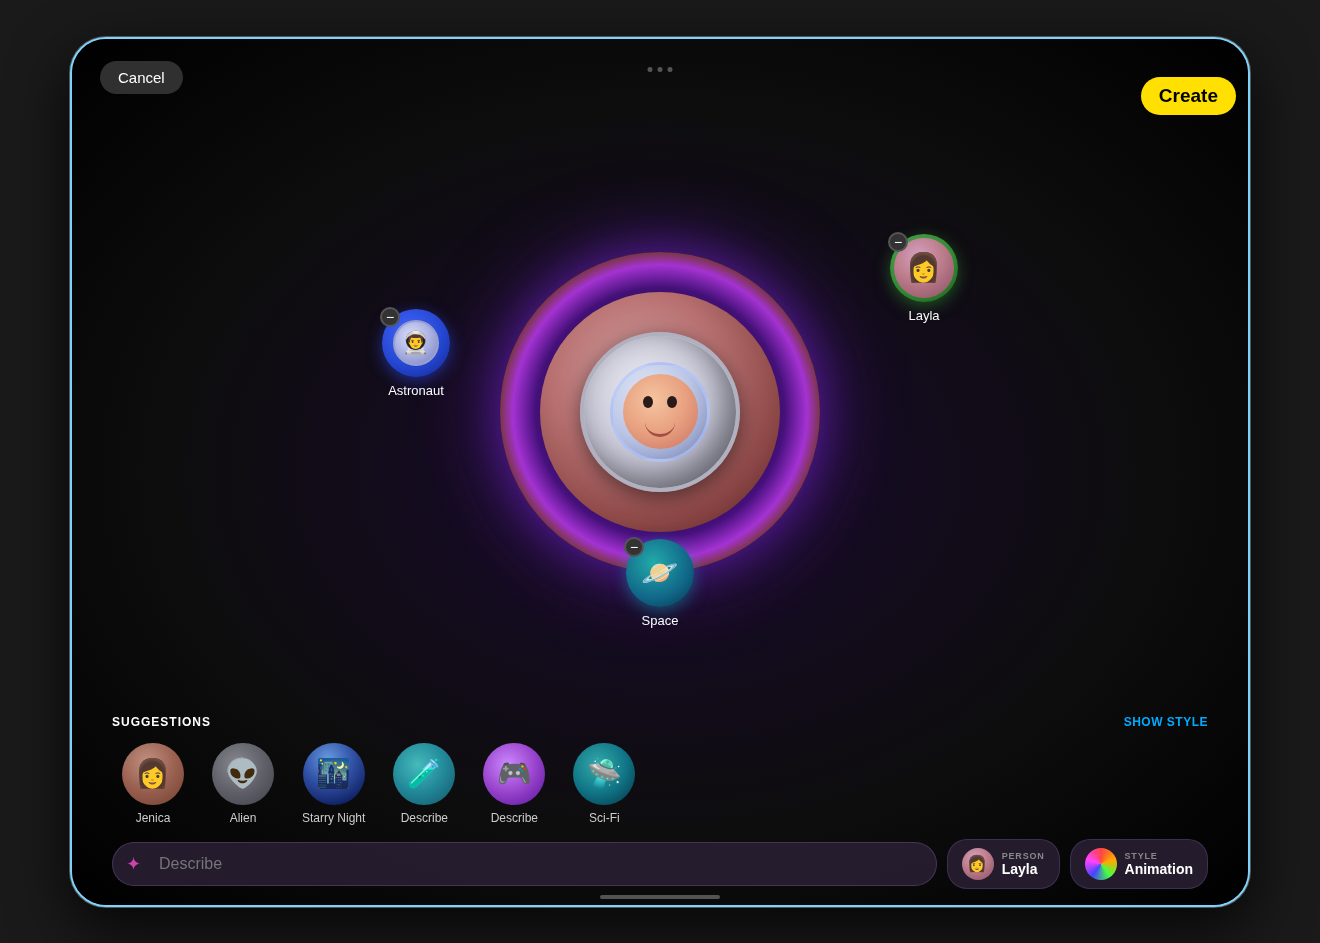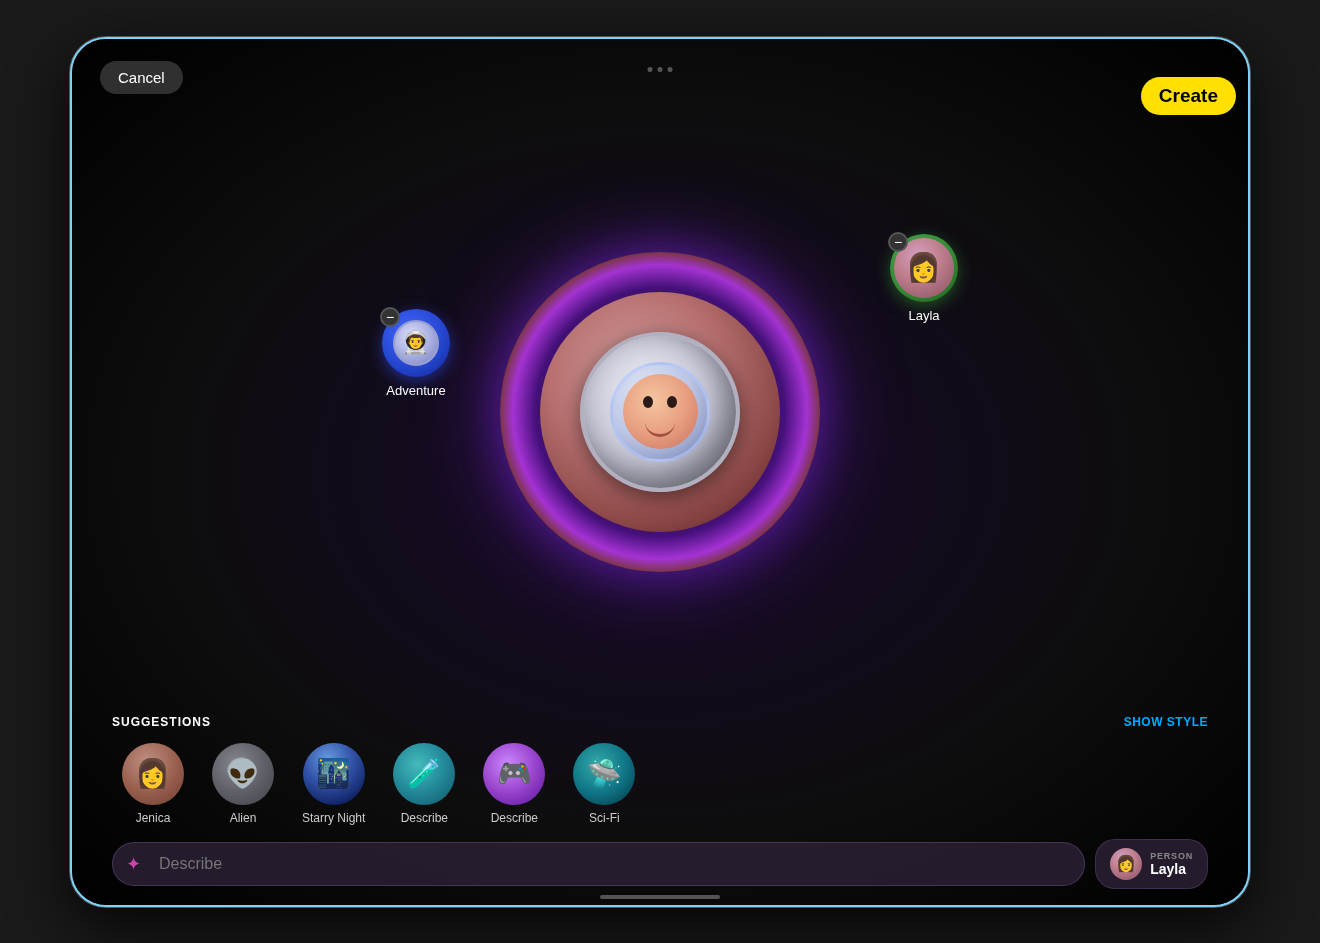--- a/index.html
+++ b/index.html
@@ -576,31 +576,38 @@
           </div>
         </div>
       </div>
     </div>
 
     <div class="floating-item item-astronaut">
       <div class="remove-badge"></div>
       <div class="item-icon astronaut-icon-bg">
         <div class="astronaut-icon-inner"></div>
       </div>
-      <span class="item-label">Adventure</span>
+      <span class="item-label">Astronaut</span>
     </div>
 
     <div class="floating-item item-layla">
       <div class="remove-badge"></div>
       <div class="item-icon layla-icon-bg">
         <div class="layla-photo">👩</div>
       </div>
       <span class="item-label">Layla</span>
     </div>
 
+    <div class="floating-item item-space">
+      <div class="remove-badge"></div>
+      <div class="item-icon space-icon-bg">
+        <div class="space-icon-inner"></div>
+      </div>
+      <span class="item-label">Space</span>
+    </div>
 
     <div class="suggestions-bar">
       <div class="suggestions-header">
         <span class="suggestions-title">SUGGESTIONS</span>
         <button class="show-more-btn">SHOW STYLE</button>
       </div>
       <div class="suggestions-list">
 
         <div class="suggestion-item">
           <div class="suggestion-icon icon-jenica">👩</div>
@@ -642,18 +649,25 @@
       </div>
 
       <div class="person-chip">
         <div class="person-chip-avatar">👩</div>
         <div class="chip-text">
           <span class="chip-label">PERSON</span>
           <span class="chip-value">Layla</span>
         </div>
       </div>
 
+      <div class="style-chip">
+        <div class="style-icon"></div>
+        <div class="chip-text">
+          <span class="chip-label">STYLE</span>
+          <span class="chip-value">Animation</span>
+        </div>
+      </div>
     </div>
 
     <div class="home-indicator"></div>
 
   </div>
 </div>
 
 </body></html>

